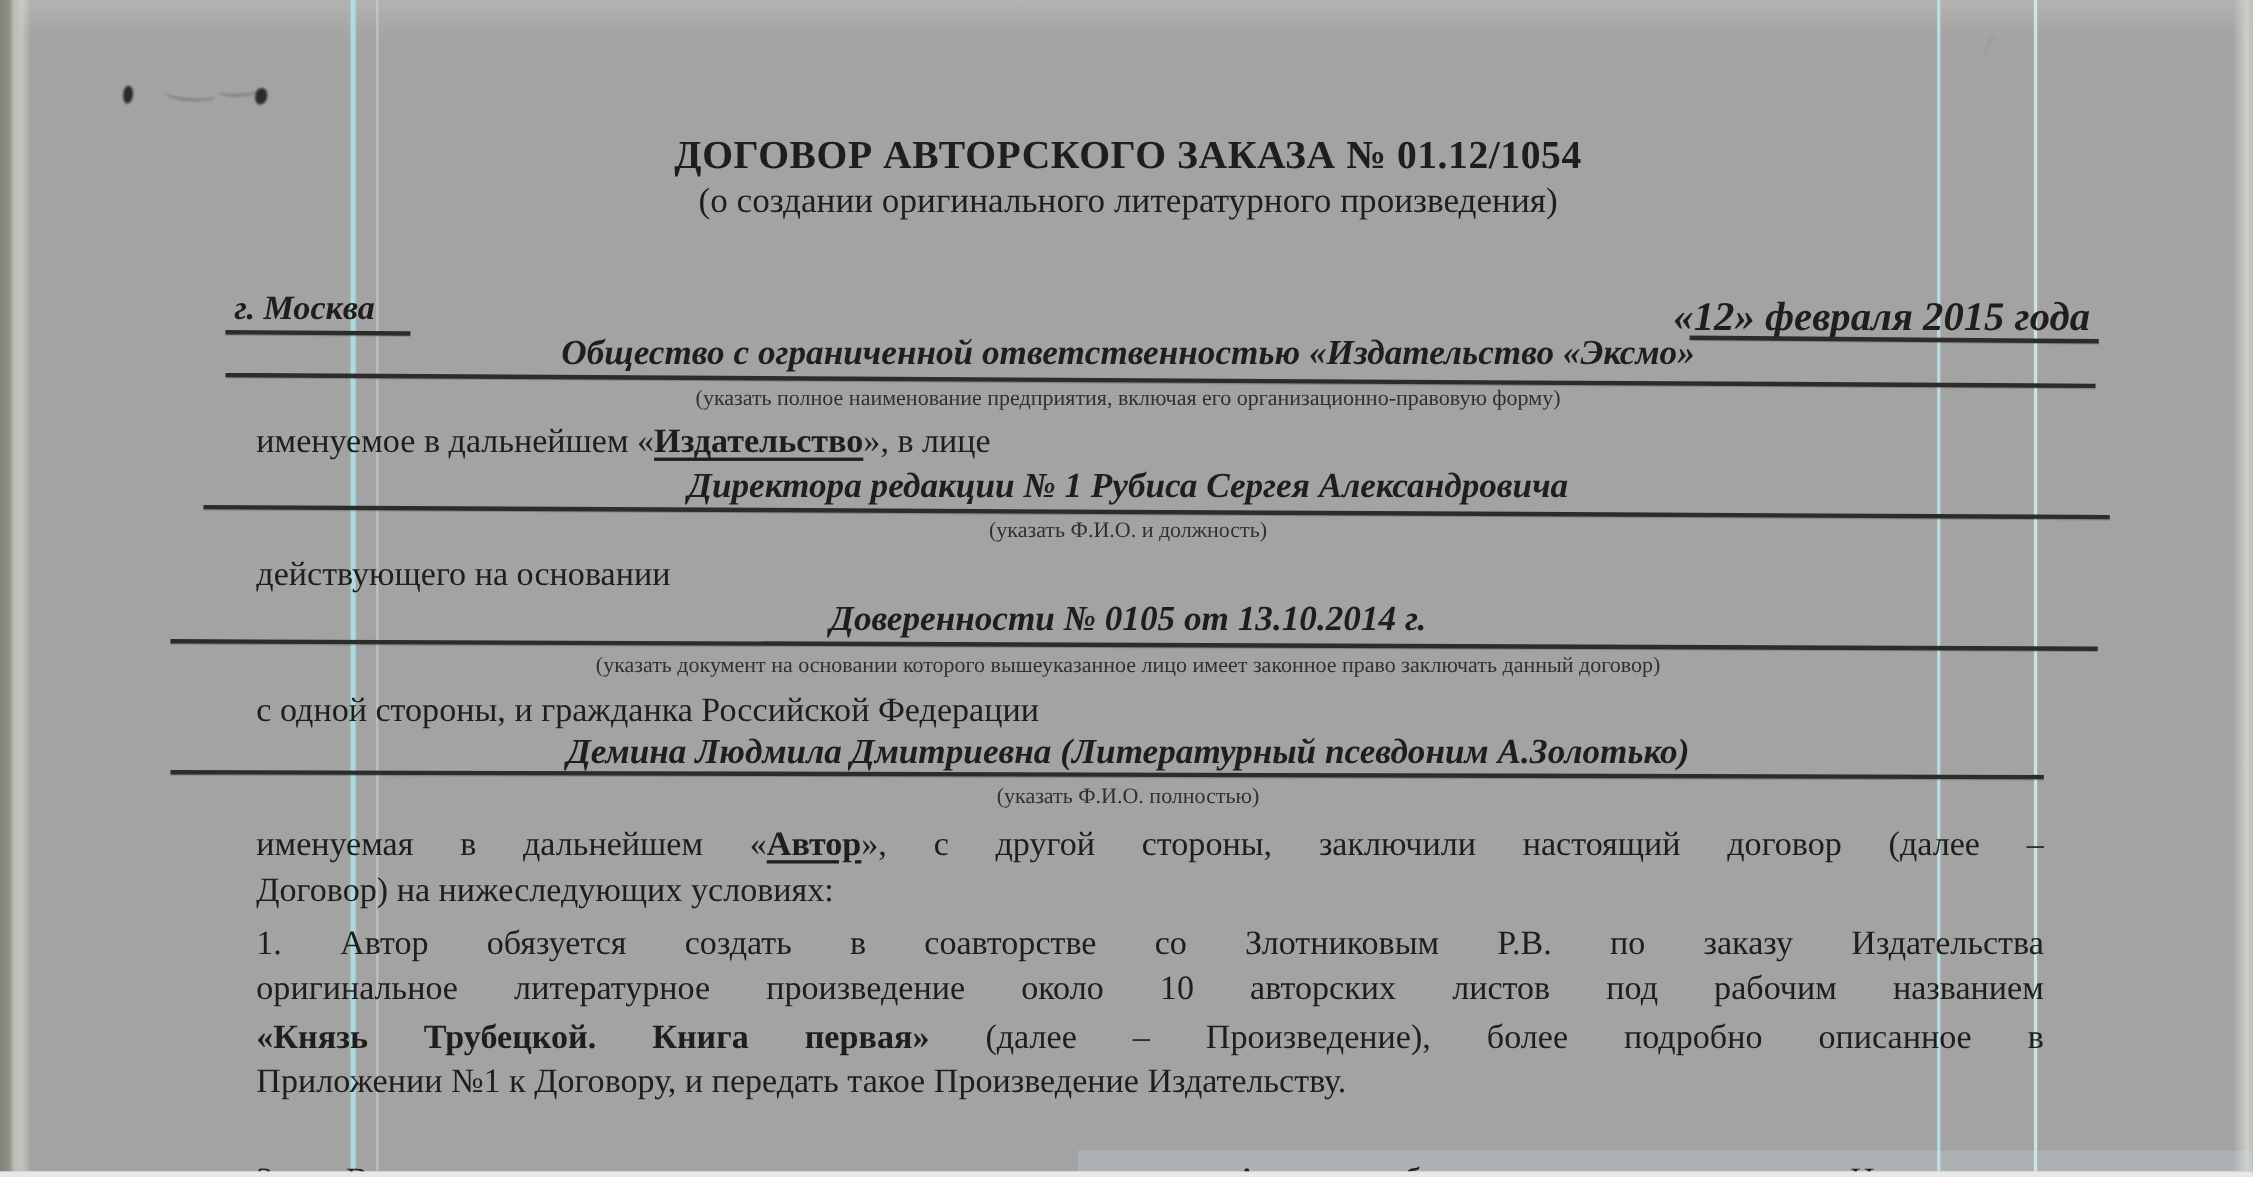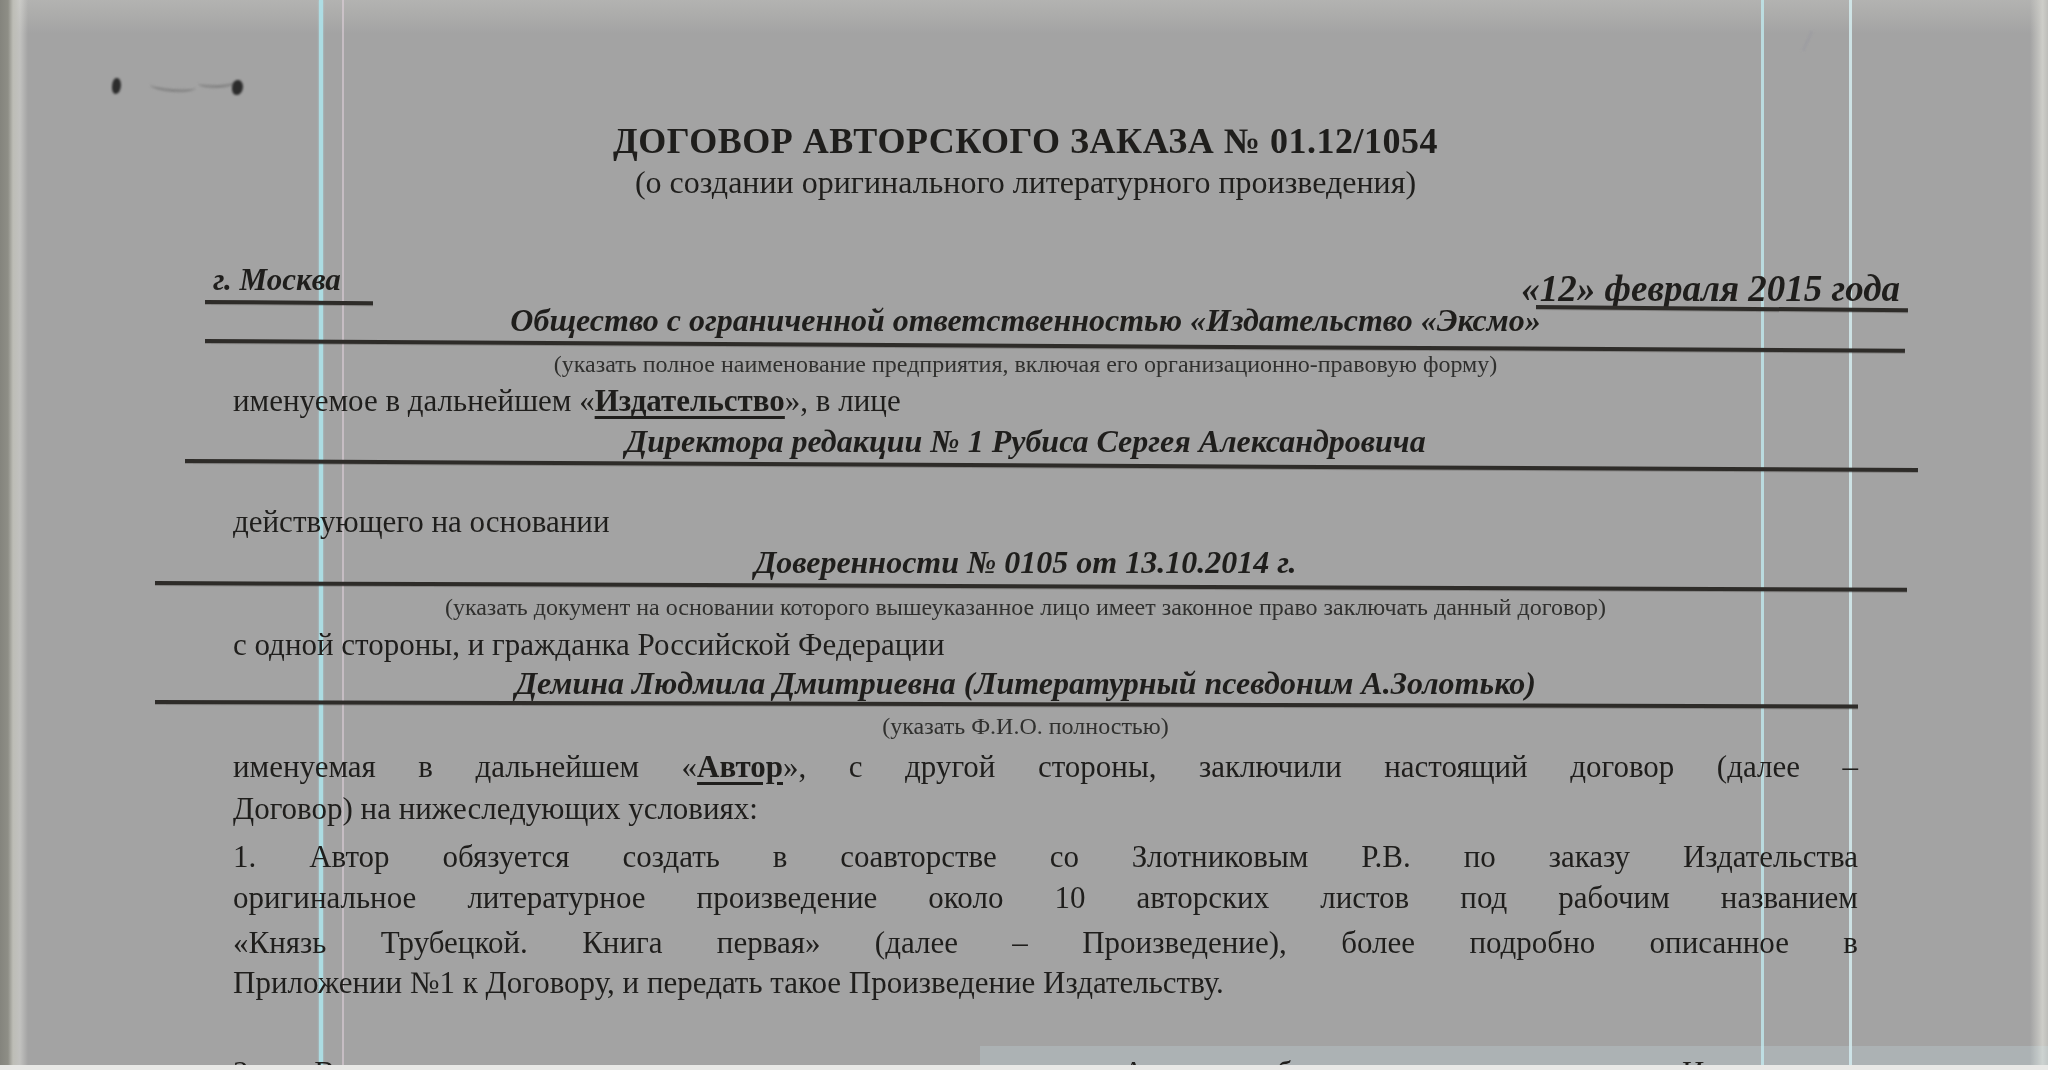--- a/index.html
+++ b/index.html
@@ -28,29 +28,29 @@
 
   .mark-dot { background:#2c2c2c; border-radius:55% 45% 60% 40%; filter:blur(1px); }
   .mark-stroke { border-bottom:3px solid rgba(95,95,95,.45); border-radius:50%; filter:blur(1px); }
   .mark-faint { background:rgba(150,150,160,.45); filter:blur(1px); }
 
   
   .center-col { left:213px; width:1625px; text-align:center; }
   .title    { font-weight:bold; font-size:36px; letter-spacing:.5px; }
   .subtitle { font-size:32px; }
   .fill     { font-weight:bold; font-style:italic; font-size:32px; }
-  .hint     { font-size:24px; color:#30302e; }
+  .hint     { font-size:20px; color:#30302e; }
   .body-line { left:213px; width:1625px; font-size:31px; line-height:1.22;margin-left:20px; }
   .just { text-align:justify; text-align-last:justify; }
   .meta-city { left:213px; width:400px; font-weight:bold; font-style:italic; font-size:31px; }
   .meta-date { left:1400px; width:500px; text-align:right; font-weight:bold; font-style:italic; font-size:37px; }
 
   .rule { height:4px; background:#2e2c29; transform-origin:left center; box-shadow:0 1px 0 rgba(46,44,41,.25); }
   .term { font-weight:bold; text-decoration:underline; text-decoration-thickness:3px; text-underline-offset:5px; }
-  .b { font-weight:normal; }
+  .b { font-weight:bold; }
 </style>
 </head>
 <body>
 
 <div class="page">
 
   <div class="abs top-shade"></div>
   <div class="abs edge-left"></div>
   <div class="abs edge-right"></div>
   <div class="abs vline vcyan-l"></div>
@@ -74,20 +74,21 @@
   <div class="abs rule" style="left:1536px; top:305px; width:372px; transform:rotate(.5deg);"></div>
 
   <div class="abs center-col fill" style="top:302px">Общество с ограниченной ответственностью «Издательство «Эксмо»</div>
   <div class="abs rule" style="left:205px; top:339px; width:1700px; transform:rotate(.33deg);"></div>
   <div class="abs center-col hint" style="top:351px">(указать полное наименование предприятия, включая его организационно-правовую форму)</div>
 
   <div class="abs body-line" style="top:382px"><span>именуемое в дальнейшем «</span><span class="term">Издательство</span><span>», в лице</span></div>
 
   <div class="abs center-col fill" style="top:423px">Директора редакции № 1 Рубиса Сергея Александровича</div>
   <div class="abs rule" style="left:185px; top:459px; width:1733px; transform:rotate(.3deg);"></div>
+  <div class="abs center-col hint" style="top:471px">(указать Ф.И.О. и должность)</div>
 
   <div class="abs body-line" style="top:503px">действующего на основании</div>
 
   <div class="abs center-col fill" style="top:544px">Доверенности № 0105 от 13.10.2014 г.</div>
   <div class="abs rule" style="left:155px; top:581px; width:1752px; transform:rotate(.22deg);"></div>
   <div class="abs center-col hint" style="top:594px">(указать документ на основании которого вышеуказанное лицо имеет законное право заключать данный договор)</div>
 
   <div class="abs center-col fill" style="top:665px">Демина Людмила Дмитриевна (Литературный псевдоним А.Золотько)</div>
 
   <div class="abs body-line" style="top:626px">с одной стороны, и гражданка Российской Федерации</div>

